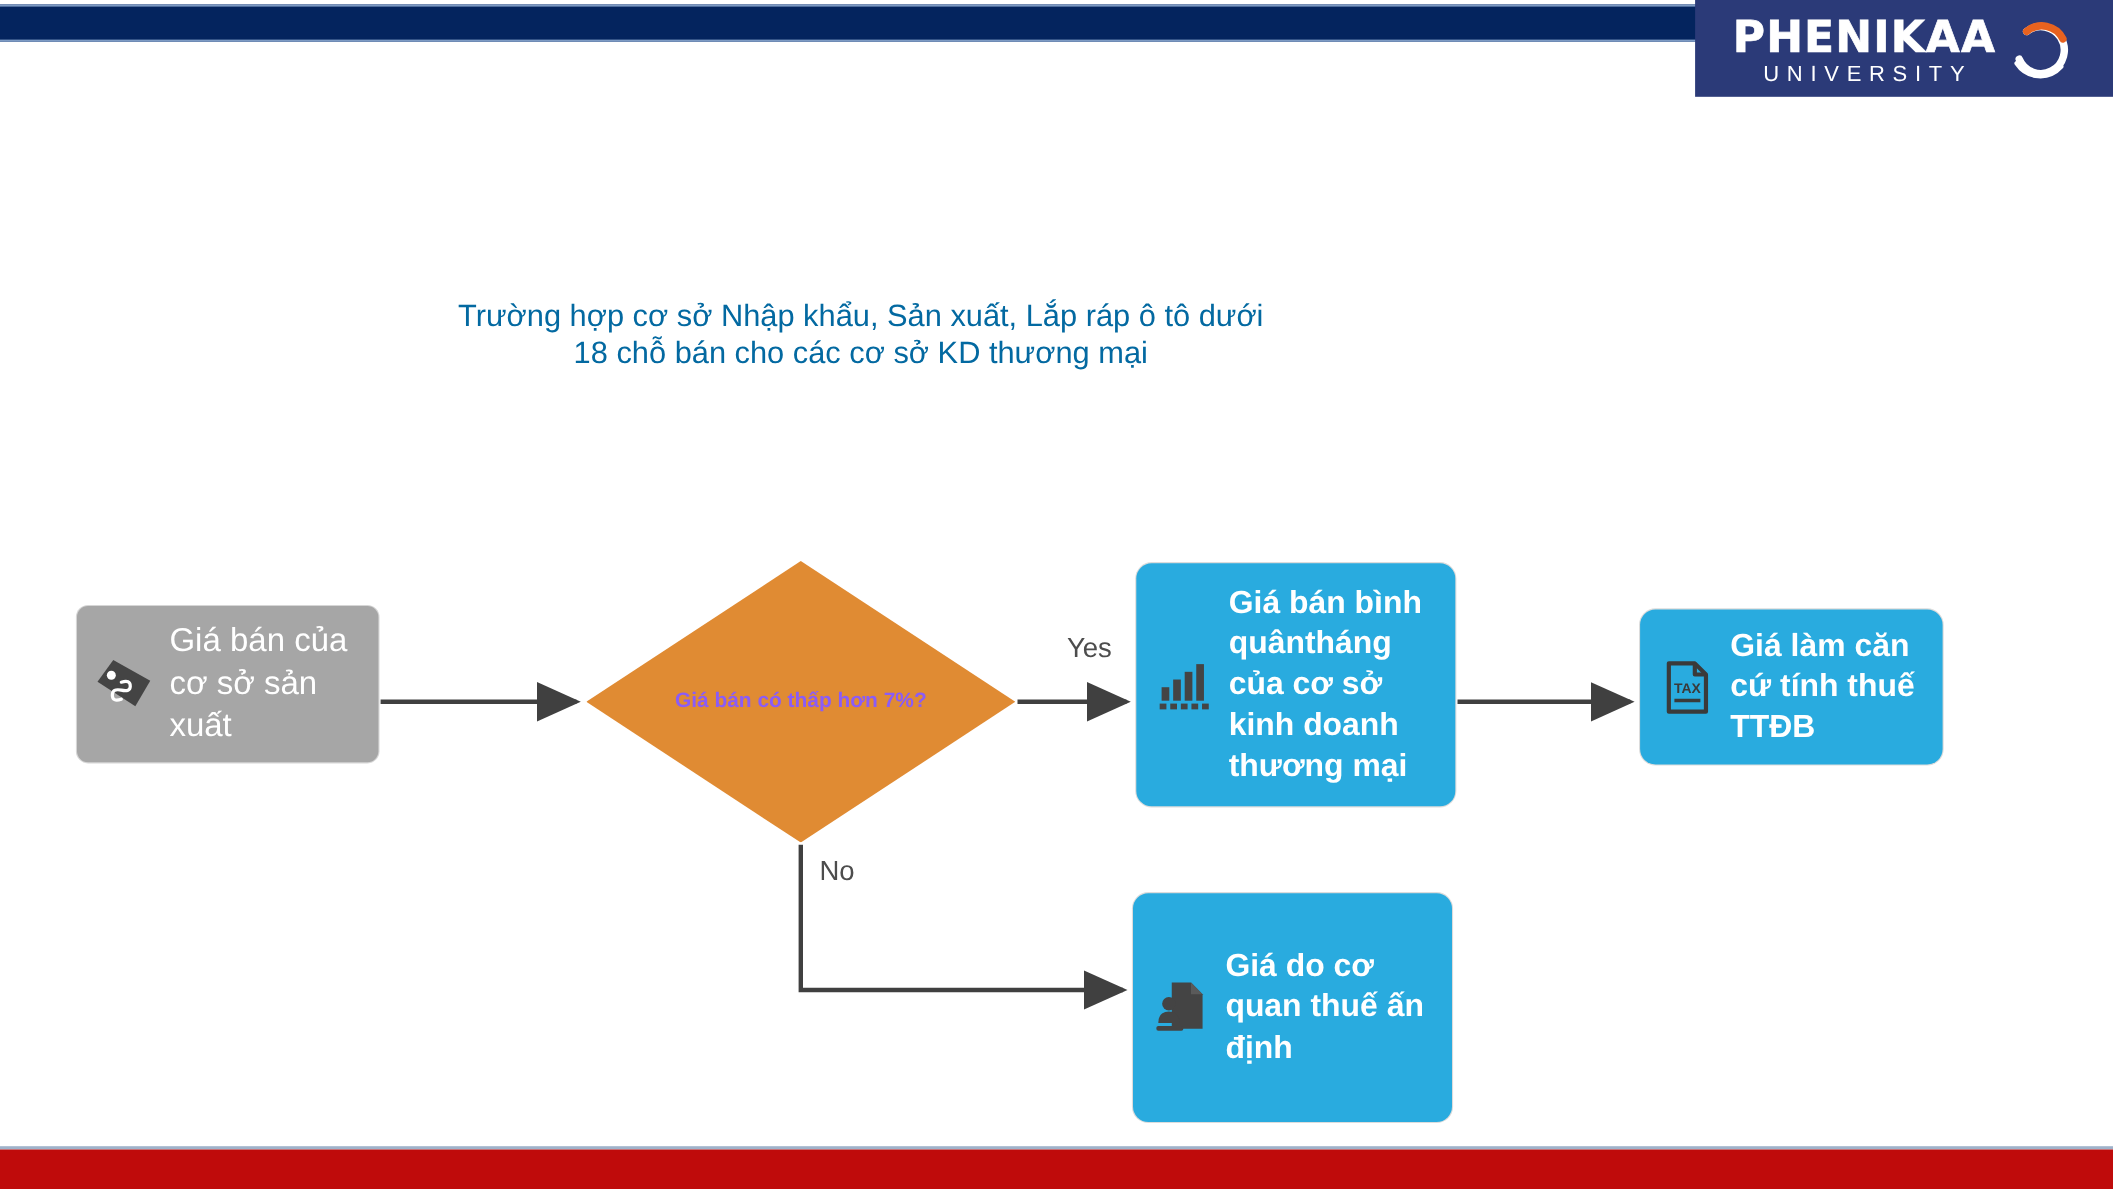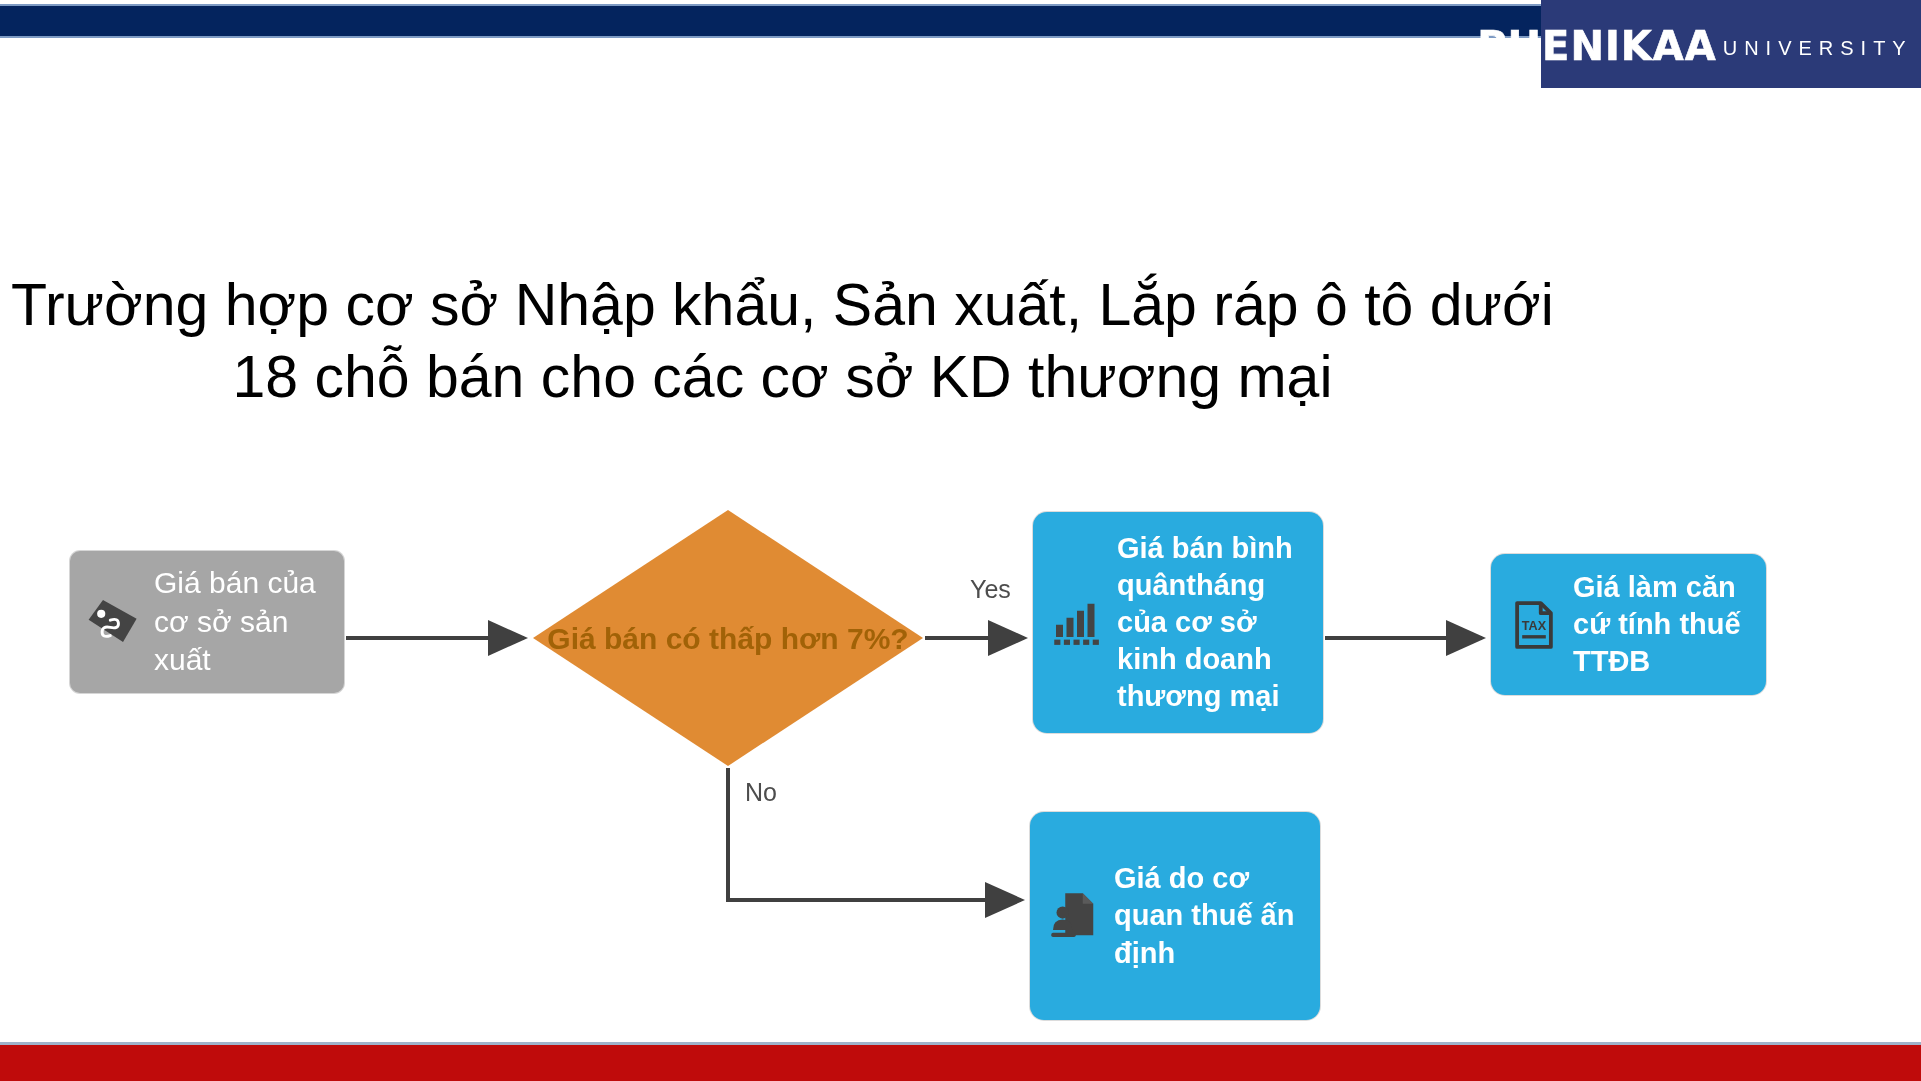--- a/index.html
+++ b/index.html
@@ -18,38 +18,38 @@
     border-top:2px solid #7e9bc4;
     border-bottom:2px solid #7e9bc4;
     box-sizing:border-box;
   }
   .logo-block{
     position:absolute;right:0;top:0;width:380px;height:88px;
     background:#2b3a78;
     display:flex;align-items:center;justify-content:center;
   }
   .logo-inner{display:flex;align-items:center;gap:10px;transform:translateY(2px);}
-  .logo-words{display:flex;flex-direction:row;align-items:center;line-height:1;}
+  .logo-words{display:flex;flex-direction:column;align-items:center;line-height:1;}
   .logo-main{
     color:#ffffff;font-weight:bold;font-size:40px;letter-spacing:1px;
     font-family:"DejaVu Sans",sans-serif;
     -webkit-text-stroke:0.6px #ffffff;
   }
   .logo-sub{
     color:#ffffff;font-size:20px;letter-spacing:7px;margin-top:4px;
     font-family:"Liberation Sans",sans-serif;padding-left:6px;
   }
   .logo-mark{width:62px;height:62px;flex:0 0 62px;}
 
   
   .title{
     position:absolute;left:0;top:270px;width:1565px;
     text-align:center;
-    color:#000000;
-    font-size:59px;line-height:1.22;
+    color:#0369a1;
+    font-size:28px;line-height:1.22;
     font-family:"Liberation Sans",sans-serif;
   }
 
   
   .node{position:absolute;box-sizing:border-box;}
 
   .gray-box{
     left:70px;top:551px;width:274px;height:142px;
     background:#a6a6a6;border-radius:10px;
     box-shadow:0 0 0 1px #d6d6d6;
@@ -76,21 +76,21 @@
   .diamond-wrap{
     position:absolute;left:533px;top:510px;width:390px;height:256px;
   }
   .diamond-shape{
     position:absolute;inset:0;
     background:#e08b33;
     clip-path:polygon(50% 0,100% 50%,50% 100%,0 50%);
   }
   .diamond-label{
     position:absolute;inset:0;display:flex;align-items:center;justify-content:center;
-    color:#a16207;font-size:30px;line-height:1.3;font-weight:bold;text-align:center;
+    color:#8b5cf6;font-size:19px;line-height:1.3;font-weight:bold;text-align:center;
     font-family:"Liberation Sans",sans-serif;
   }
 
   
   .edge-label{
     position:absolute;color:#4d4d4d;font-size:25px;
     font-family:"Liberation Sans",sans-serif;
   }
   .lbl-yes{left:922px;top:575px;margin-left:48px;}
   .lbl-no{left:745px;top:778px;}

